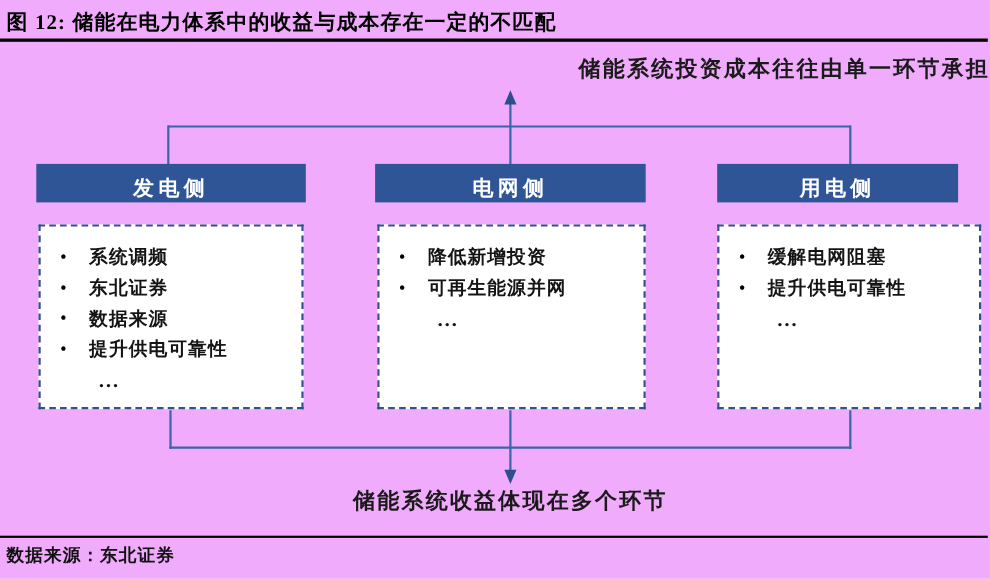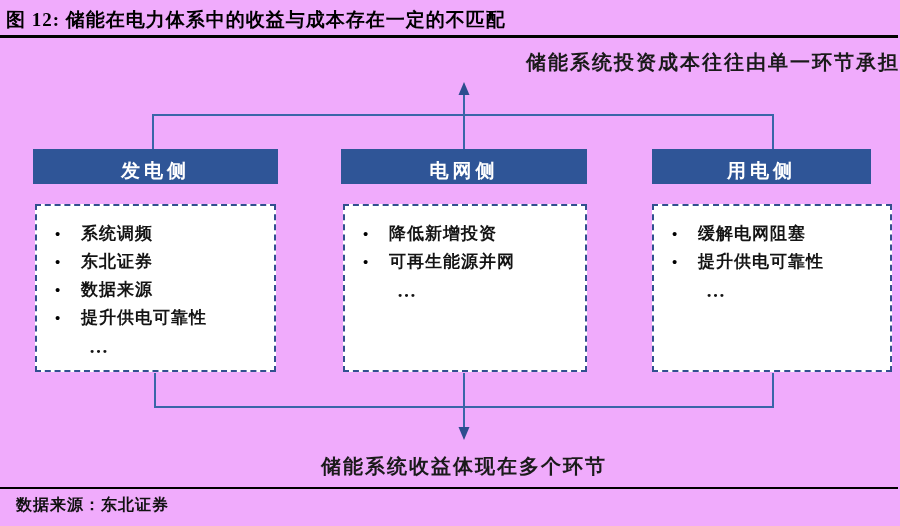--- a/index.html
+++ b/index.html
@@ -28,37 +28,36 @@
   }
   .title-rule{
     position:absolute;left:0;top:35px;width:898px;height:3px;
     background:#000;
   }
   .footer-rule{
     position:absolute;left:0;top:487px;width:898px;height:2px;
     background:#000;
   }
   .source-label{
-    position:absolute;left:16px;top:495px;
+    position:absolute;left:6px;top:495px;
     font-size:16px;font-weight:bold;color:#111;
     letter-spacing:1px;
   }
   .top-label{
     position:absolute;left:0;top:49px;width:900px;
     text-align:right;
     font-size:20px;font-weight:bold;color:#1a1a1a;
     letter-spacing:2px;
   }
   .bottom-label{
     position:absolute;left:0;top:442px;width:900px;
     padding-left:28px;
     text-align:center;
     font-size:20px;font-weight:bold;color:#1a1a1a;
     letter-spacing:2px;
-    margin-top:11px;
   }
   svg.connectors{
     position:absolute;left:0;top:0;width:900px;height:526px;
   }
   svg.connectors line{stroke:var(--line);stroke-width:2;}
   svg.connectors polygon{fill:var(--arrow);}
   .header-box{
     position:absolute;top:149px;height:35px;
     background:var(--header-bg);
     color:var(--header-text);

